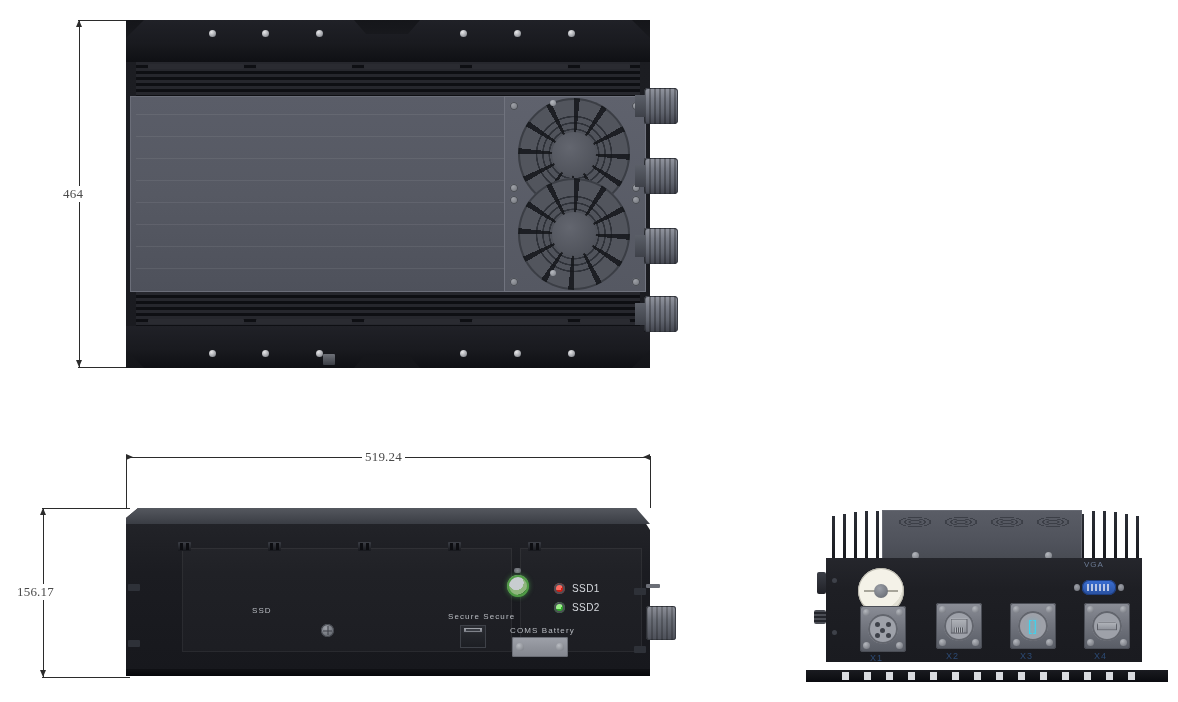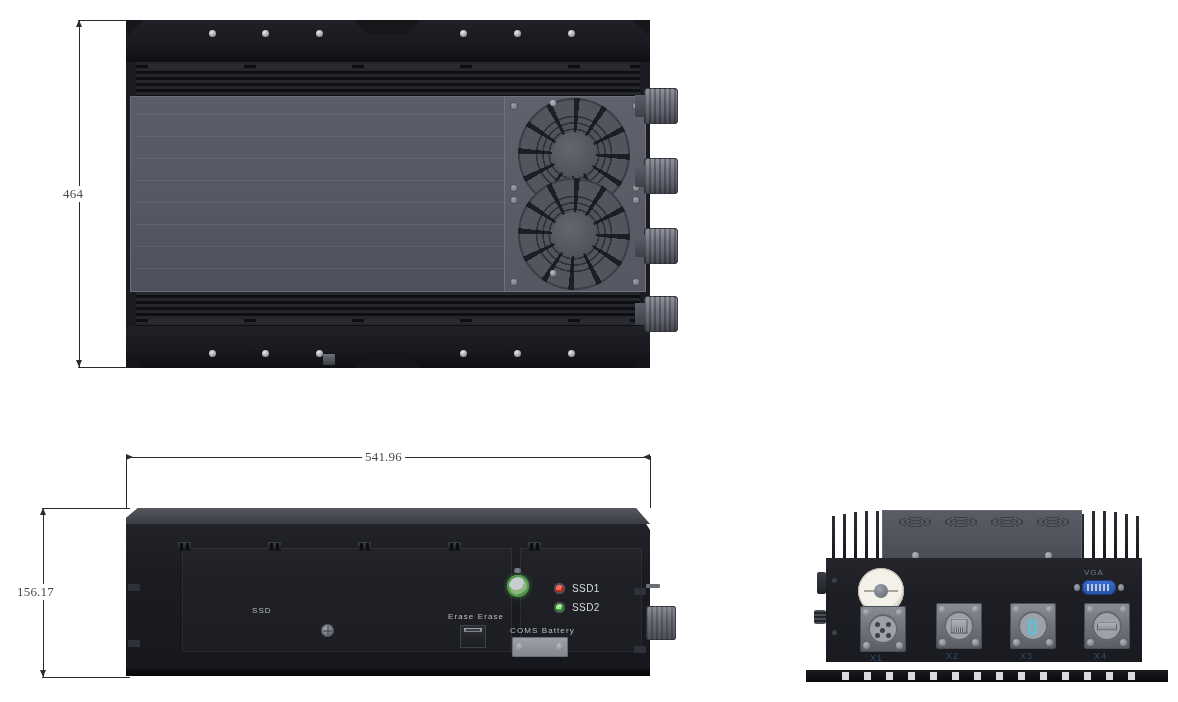--- a/index.html
+++ b/index.html
@@ -282,21 +282,21 @@
     <div class="tv-smallscrew" style="left:424px;top:80px;"></div>
     <div class="tv-smallscrew" style="left:424px;top:250px;"></div>
   </div>
 
   <div>
     <div class="dimline v" style="left:126px;top:456px;height:52px;"></div>
     <div class="dimline v" style="left:650px;top:456px;height:52px;"></div>
     <div class="dimline h" style="left:126px;top:457px;width:524px;"></div>
     <div class="arrowhead ah-rt" style="left:126px;top:454px;"></div>
     <div class="arrowhead ah-lf" style="left:643px;top:454px;"></div>
-    <div class="dimtext" style="left:362px;top:449px;">541.96</div>
+    <div class="dimtext" style="left:362px;top:449px;">519.24</div>
   </div>
 
   <div>
     <div class="dimline h" style="left:42px;top:508px;width:88px;"></div>
     <div class="dimline h" style="left:42px;top:677px;width:88px;"></div>
     <div class="dimline v" style="left:43px;top:508px;height:169px;"></div>
     <div class="arrowhead ah-up" style="left:40px;top:508px;"></div>
     <div class="arrowhead ah-dn" style="left:40px;top:670px;"></div>
     <div class="dimtext" style="left:14px;top:584px;">156.17</div>
   </div>
@@ -322,21 +322,21 @@
     <div class="fv-screw" style="left:199px;top:124px;"></div>
 
     <div class="btn-cap" style="left:392px;top:68px;"></div>
     <div class="powerbtn" style="left:385px;top:75px;"></div>
 
     <div class="led red" style="left:432px;top:83px;"></div>
     <div class="led-text" style="left:450px;top:83px;">SSD1</div>
     <div class="led green" style="left:432px;top:102px;"></div>
     <div class="led-text" style="left:450px;top:102px;">SSD2</div>
 
-    <div class="fv-label" style="left:326px;top:112px;">Erase  Erase</div>
+    <div class="fv-label" style="left:326px;top:112px;">Secure  Secure</div>
     <div class="se-port" style="left:338px;top:125px;">
       <div class="slot"></div>
     </div>
 
     <div class="fv-label" style="left:388px;top:126px;">COMS  Battery</div>
     <div class="coms-batt" style="left:390px;top:137px;">
       <div class="cb-screw" style="left:4px;"></div>
       <div class="cb-screw" style="right:4px;"></div>
     </div>
 
@@ -425,21 +425,21 @@
         <div class="cscrew" style="left:3px;top:3px;"></div>
         <div class="cscrew" style="right:3px;top:3px;"></div>
         <div class="cscrew" style="left:3px;bottom:3px;"></div>
         <div class="cscrew" style="right:3px;bottom:3px;"></div>
         <div class="inner">
           <div class="hdmi-in"></div>
         </div>
       </div>
       <div class="rv-label xlab" style="left:268px;top:93px;">X4</div>
 
-      <div class="rv-label vga" style="left:258px;top:10px;">VGA</div>
+      <div class="rv-label vga" style="left:258px;top:2px;">VGA</div>
       <div class="vga-port" style="left:256px;top:22px;">
         <div class="pins"></div>
       </div>
       <div class="vga-ear" style="left:248px;top:26px;"></div>
       <div class="vga-ear" style="left:292px;top:26px;"></div>
 
       <div class="rv-sidelug" style="left:-9px;top:14px;width:9px;height:22px;"></div>
       <div class="rv-sidelug" style="left:-12px;top:52px;width:12px;height:14px;
            background:repeating-linear-gradient(180deg,#4a4d54 0 2px,#23252b 2px 4px);"></div>
       <div class="pin" style="left:6px;top:20px;"></div>

